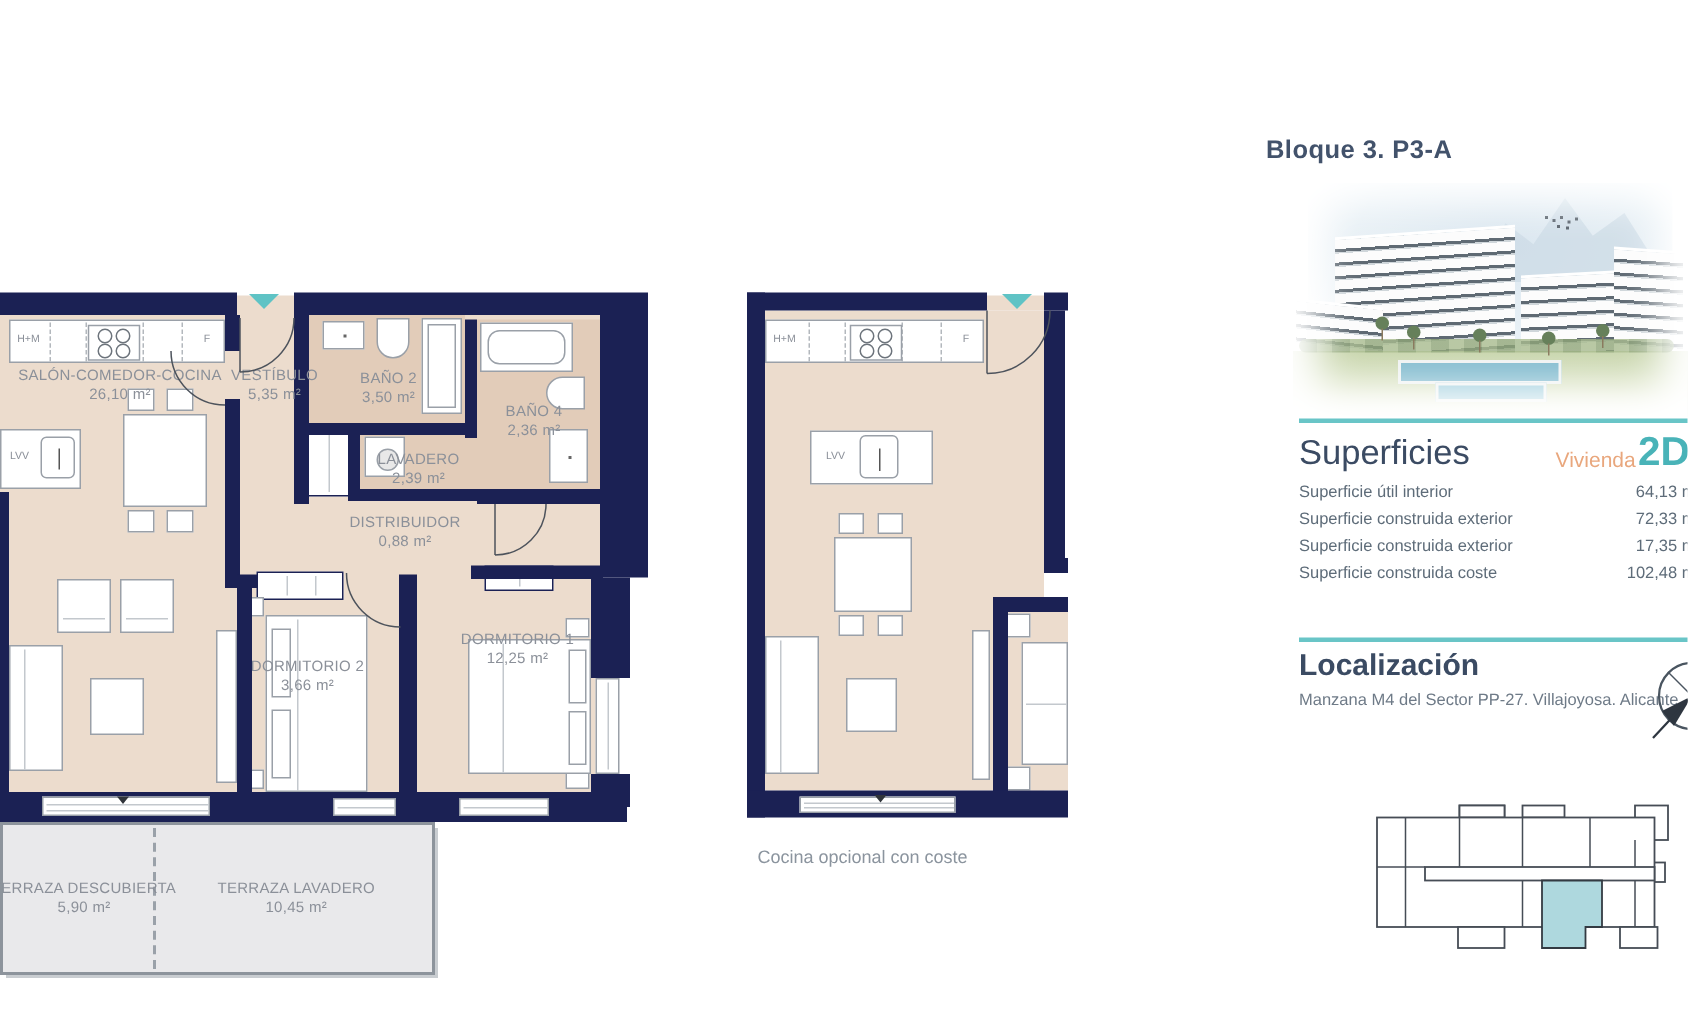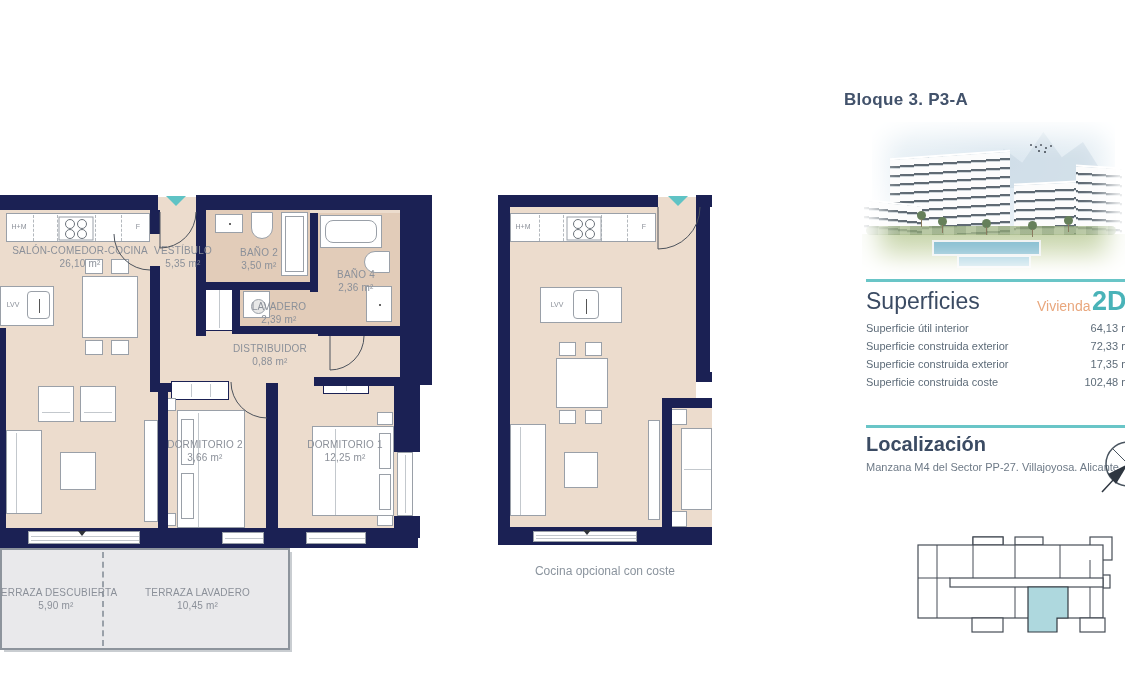--- a/index.html
+++ b/index.html
@@ -21,21 +21,21 @@
   .mk{position:absolute;width:0;height:0;border-left:4px solid transparent;border-right:4px solid transparent;border-top:5px solid #30343a}
   .terr{position:absolute;background:#e9e9eb;border:2px solid #8d949c;box-sizing:border-box;box-shadow:3px 3px 0 -1px #c9cdd1}
   .tealline{position:absolute;height:3px;background:#69c5c7;width:264px}
   .h-title{position:absolute;font-size:17px;font-weight:bold;color:#42526b;letter-spacing:.3px}
   .h-big{position:absolute;font-size:23px;font-weight:normal;color:#3b4b63}
   .h-mid{position:absolute;font-size:20px;font-weight:bold;color:#3b4b63}
   .viv{position:absolute;font-size:14px;color:#e9a77d}
   .viv2d{position:absolute;font-size:27px;font-weight:bold;color:#49b3b8}
   .srow{position:absolute;left:866px;width:268px;display:flex;justify-content:space-between;font-size:11px;color:#5e6c79}
   .addr{position:absolute;font-size:11px;color:#6e7a87}
-  .cap{position:absolute;font-size:12px;color:#8b949e;text-align:center}
+  .cap{position:absolute;font-size:12px;color:#8b949e;text-align:left}
   .render{position:absolute;left:862px;top:116px;width:263px;height:162px;overflow:hidden;background:#fff}
   .sky{position:absolute;left:10px;top:6px;width:243px;height:122px;
        background:radial-gradient(ellipse at 55% 35%,#dbe7f0 0%,#e9f1f6 55%,#ffffff 85%)}
   .mtn{position:absolute;left:118px;top:16px;width:132px;height:56px;background:#ccdbe6;opacity:.75;
        clip-path:polygon(0 100%,18% 30%,32% 55%,48% 0,62% 45%,78% 18%,100% 100%)}
   .bld{position:absolute;background:repeating-linear-gradient(180deg,#fcfcfc 0 6px,#5f6a73 6px 8px,#cfd6da 8px 9px);
        box-shadow:0 -2px 0 #fff}
   .grass{position:absolute;left:0;top:118px;width:263px;height:44px;
        background:linear-gradient(180deg,#c9d6ae 0%,#dde5c8 55%,#f6f7ef 100%)}
   .hedge{position:absolute;left:4px;top:110px;width:250px;height:9px;border-radius:5px;opacity:.8;
@@ -203,21 +203,21 @@
       <span class="a">2,39 m²</span>
     </div>
   <div class="rl" style="left:218px;top:342px;width:104px">
       <span>DISTRIBUIDOR</span>
       <span class="a">0,88 m²</span>
     </div>
   <div class="rl" style="left:162px;top:438px;width:86px">
       <span>DORMITORIO 2</span>
       <span class="a">3,66 m²</span>
     </div>
-  <div class="rl" style="left:300px;top:438px;width:90px">
+  <div class="rl" style="left:300px;top:420px;width:90px">
       <span>DORMITORIO 1</span>
       <span class="a">12,25 m²</span>
     </div>
   <div class="rl" style="left:-14px;top:586px;width:140px">
       <span>TERRAZA DESCUBIERTA</span>
       <span class="a">5,90 m²</span>
     </div>
   <div class="rl" style="left:135px;top:586px;width:125px">
       <span>TERRAZA LAVADERO</span>
       <span class="a">10,45 m²</span>

